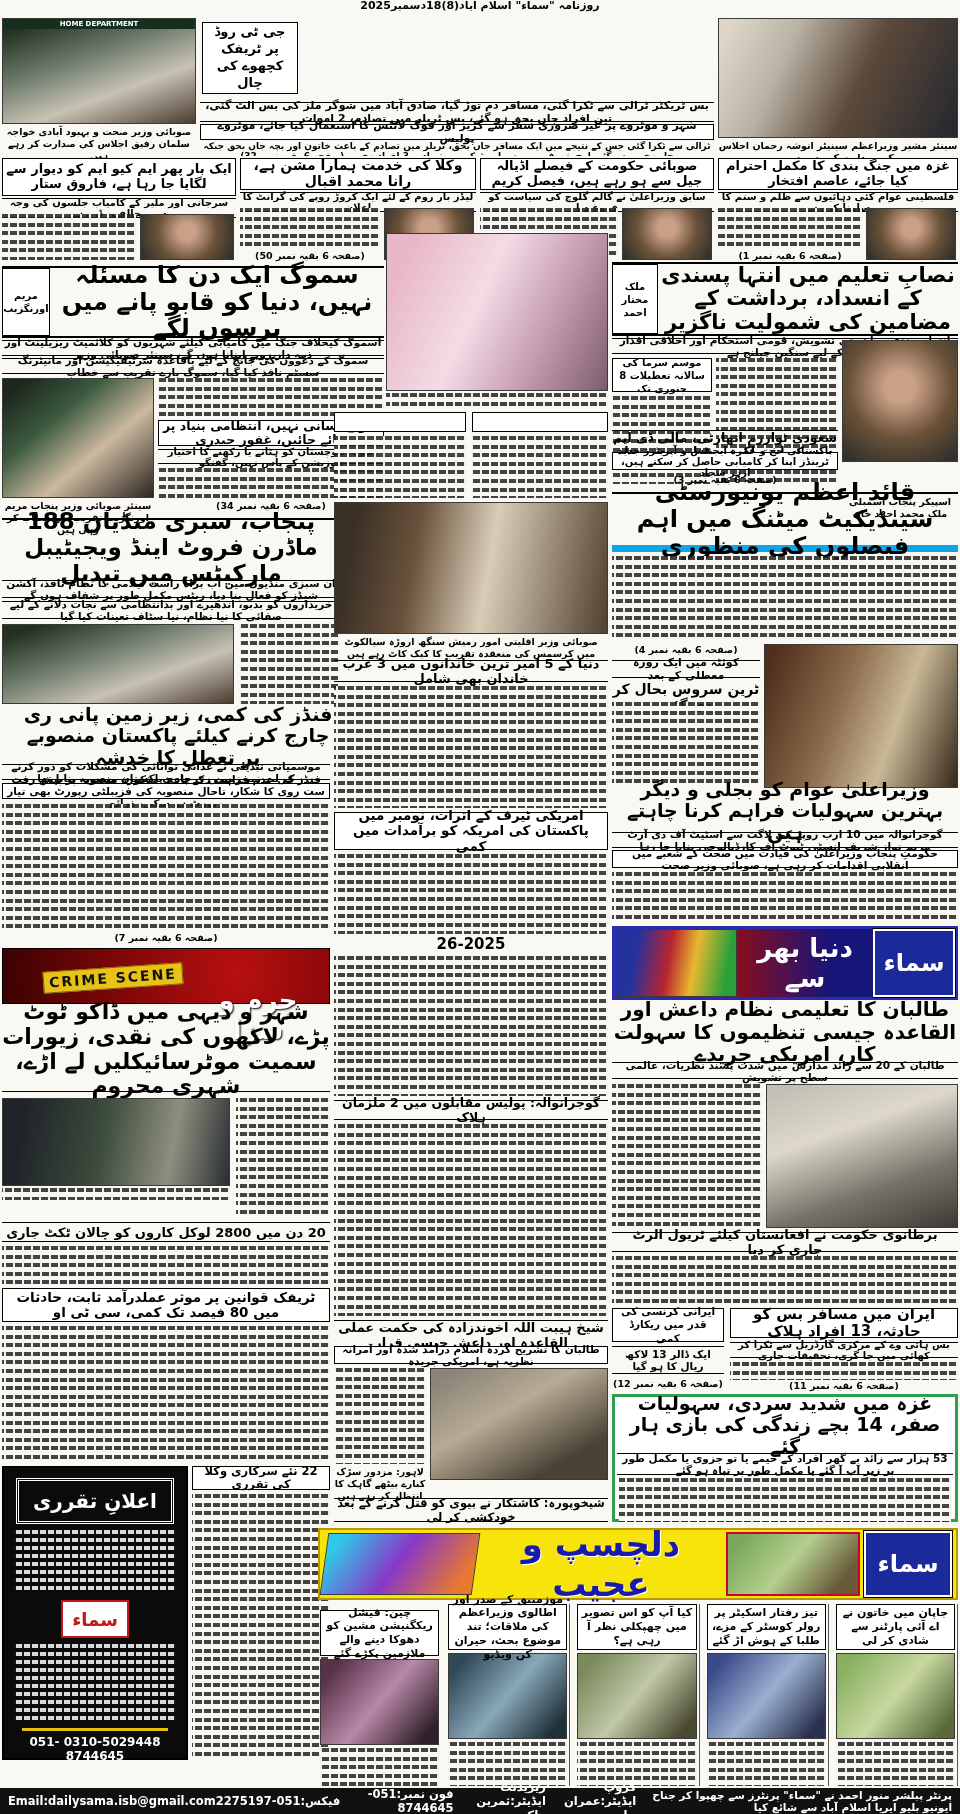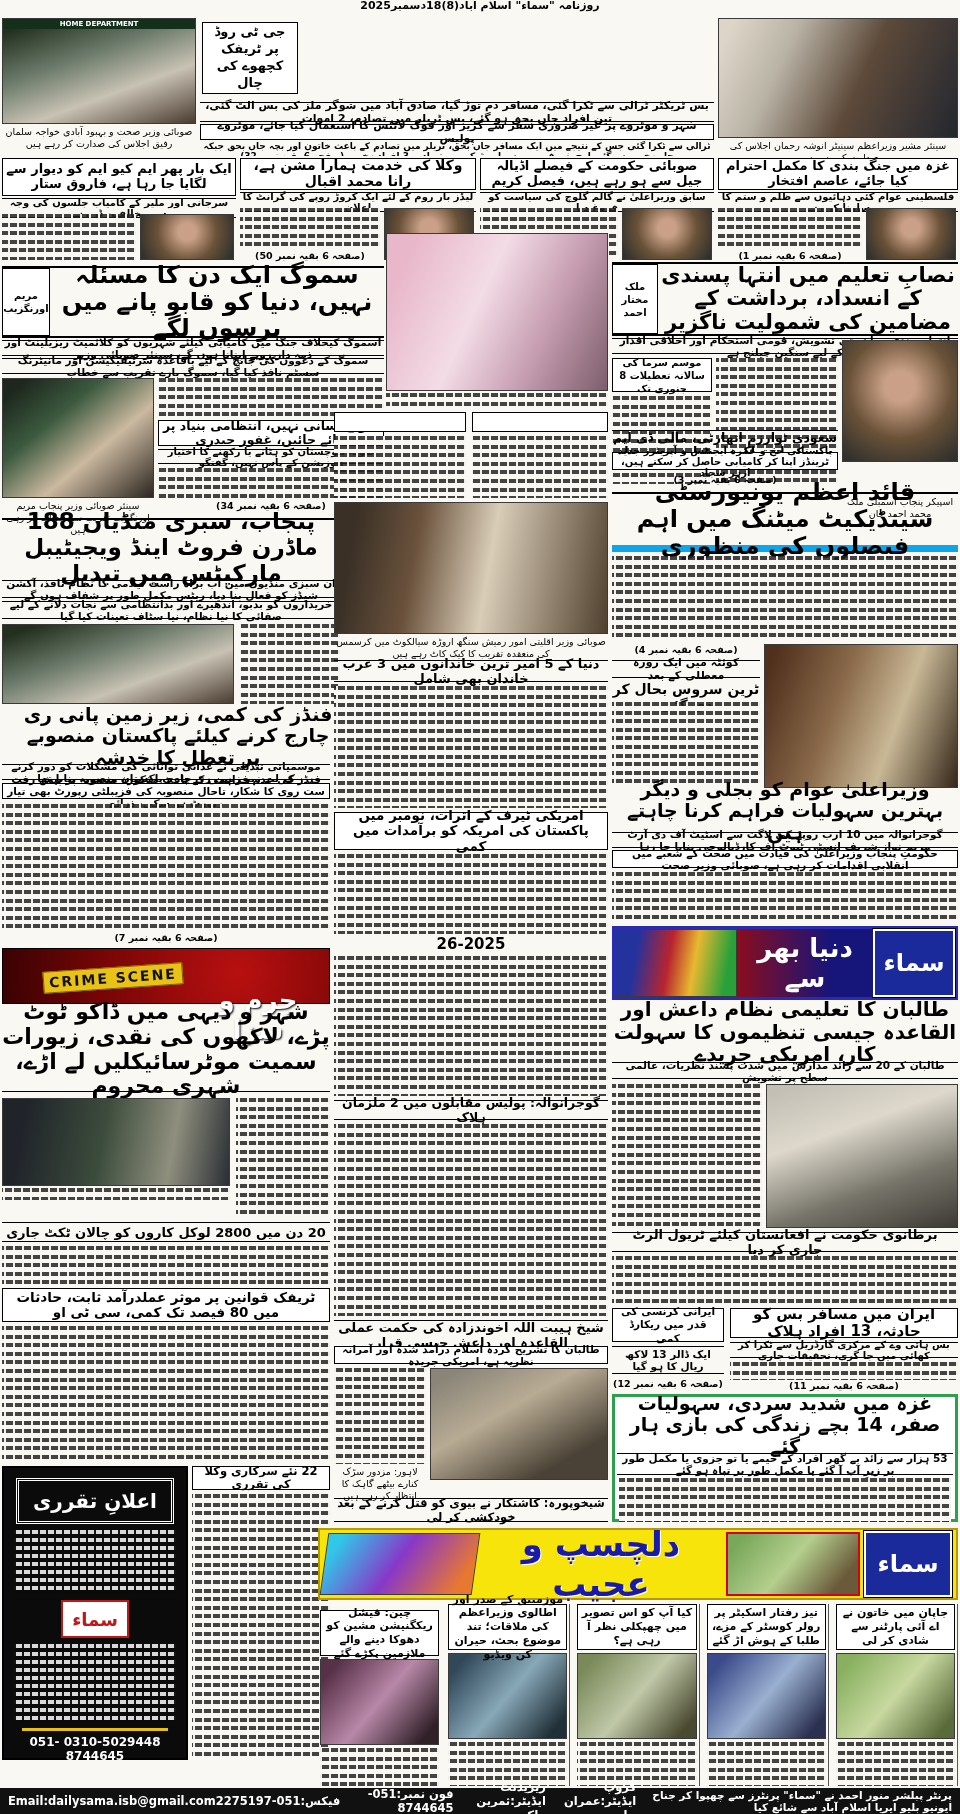--- a/index.html
+++ b/index.html
@@ -2,21 +2,21 @@
 <html lang="ur" dir="rtl"><head>
 <meta charset="utf-8">
 <style>
   html,body{margin:0;padding:0;background:#9a9a9a;}
   .page{position:relative;width:960px;height:1814px;margin:0 auto;background:#faf8f2;
         font-family:"DejaVu Sans","Liberation Sans",sans-serif;color:#000;overflow:hidden;direction:rtl;}
   .abs{position:absolute;box-sizing:border-box;}
   .hd{font-weight:bold;text-align:center;line-height:1.12;color:#000;}
   .bx{border:1.6px solid #000;font-weight:bold;text-align:center;background:#fff;display:flex;align-items:center;justify-content:center;padding:1px 3px;}
   .rl{border-top:1.4px solid #000;border-bottom:1.4px solid #000;font-weight:bold;text-align:center;display:flex;align-items:center;justify-content:center;padding:1px 2px;}
-  .cap{font-size:9.5px;font-weight:normal;text-align:center;line-height:1.25;}
+  .cap{font-size:9.5px;font-weight:bold;text-align:center;line-height:1.25;}
   .ph{border:1px solid #3a3a3a;}
   .tl{background-image:
       repeating-linear-gradient(to left, rgba(250,248,242,.95) 0 2px, transparent 2px 9px),
       repeating-linear-gradient(to bottom, rgba(35,35,35,.85) 0 4px, rgba(250,248,242,1) 4px 8.6px);}
   .tlw{background-image:
       repeating-linear-gradient(to left, rgba(10,10,10,.95) 0 2px, transparent 2px 8px),
       repeating-linear-gradient(to bottom, rgba(240,240,240,.9) 0 3.6px, rgba(10,10,10,1) 3.6px 8px);}
   .minibox{border:1.3px solid #000;background:#fff;}
   .ref{font-size:9.5px;font-weight:bold;text-align:center;}
   

